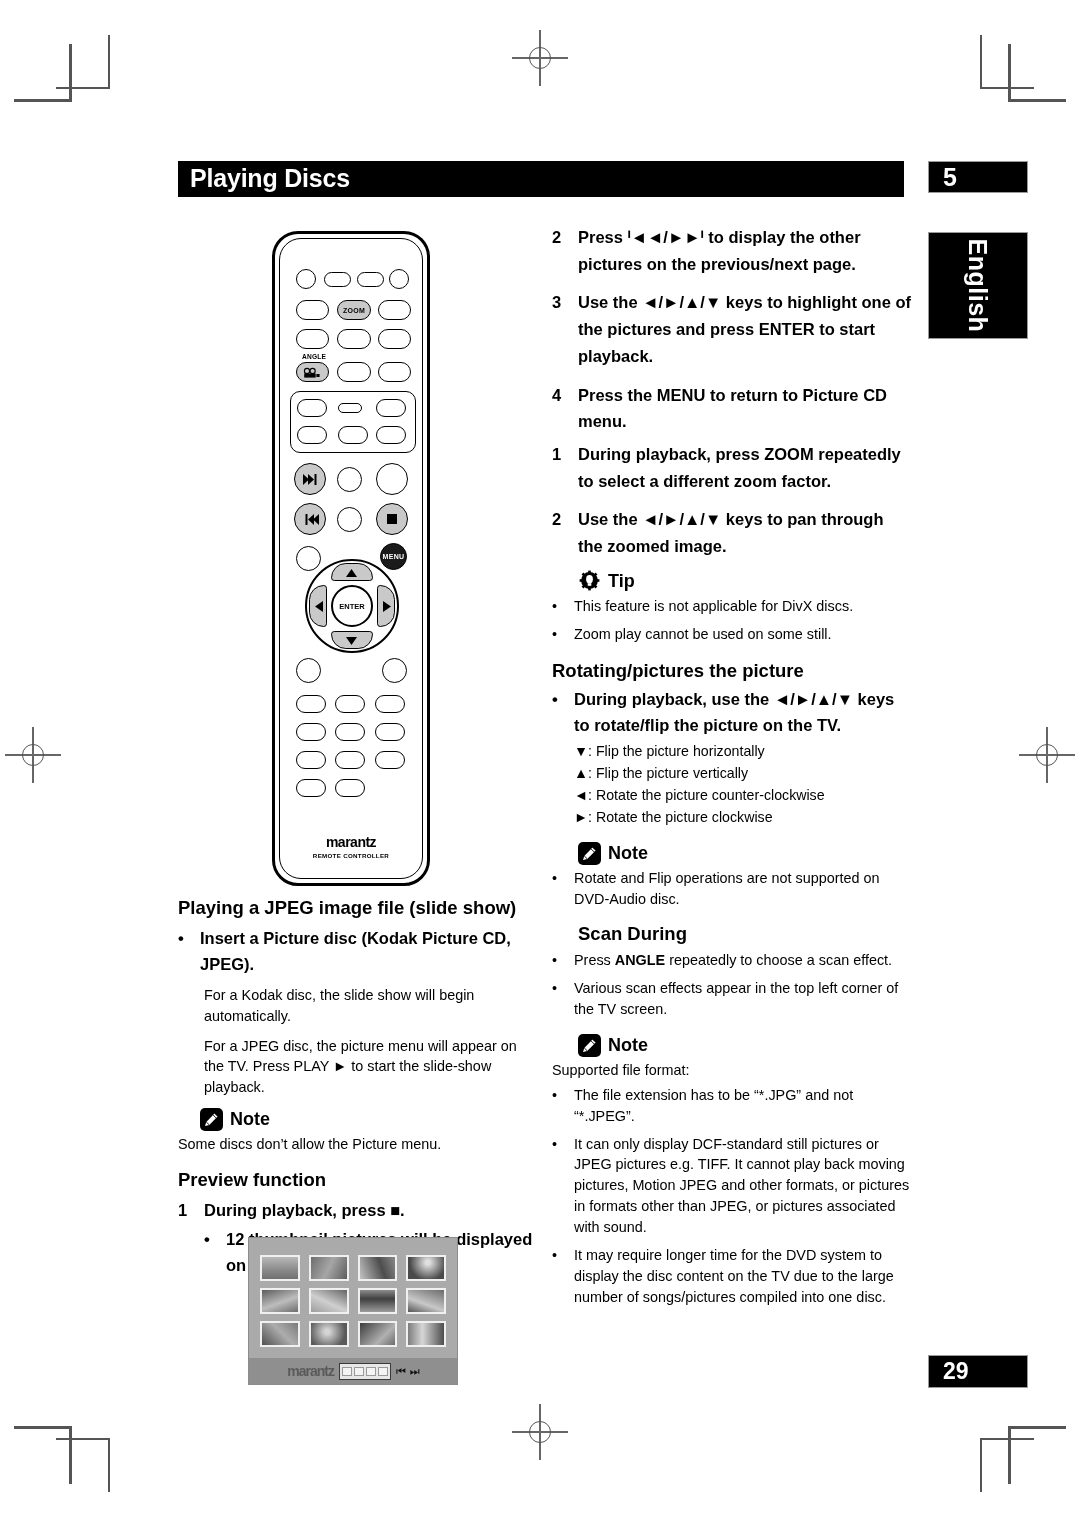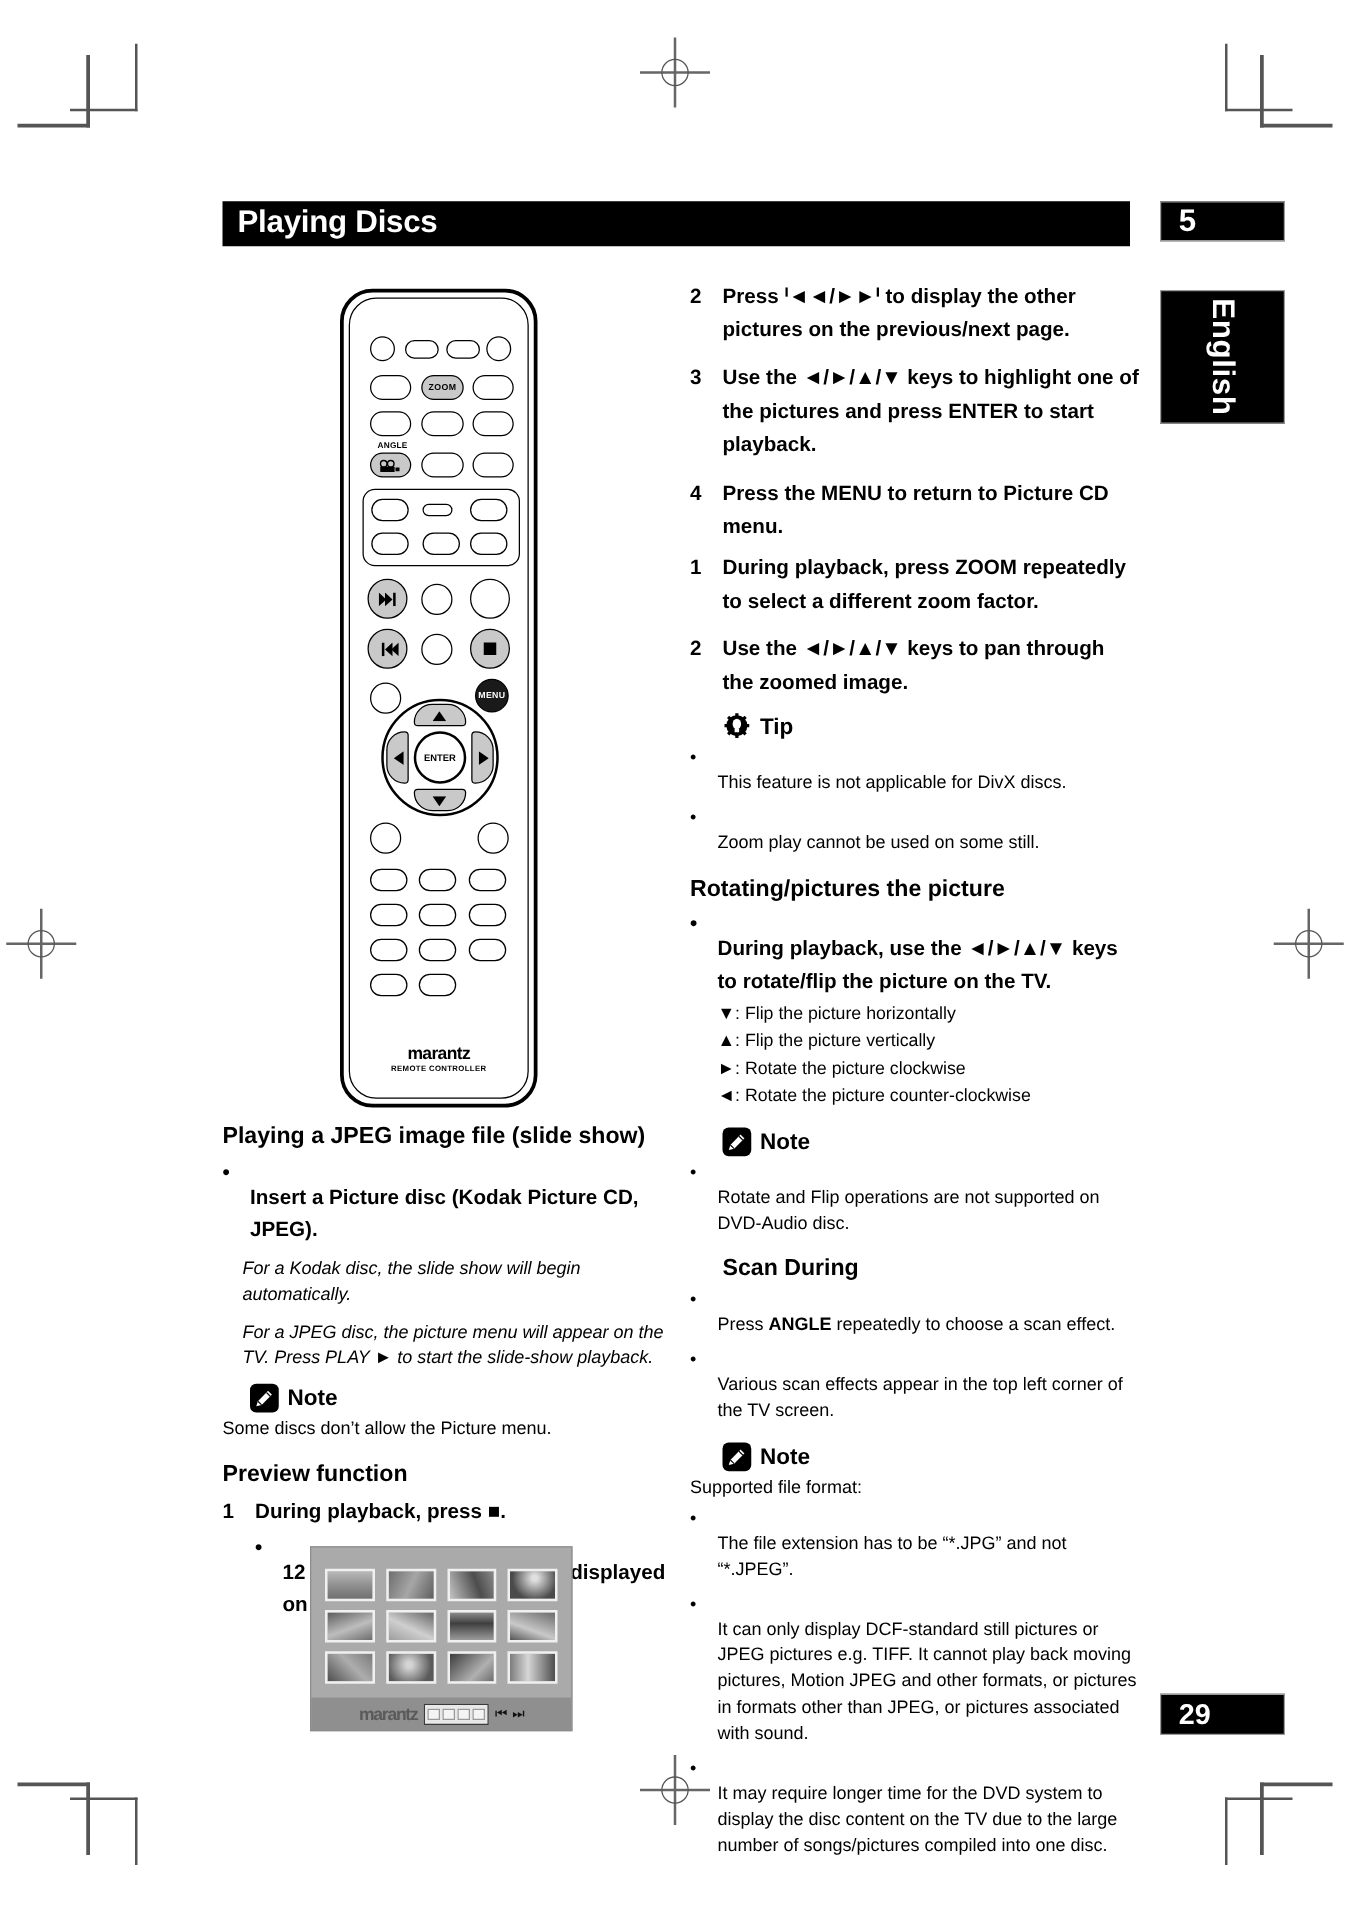--- a/index.html
+++ b/index.html
@@ -64,25 +64,25 @@
   .col-left { position:absolute; left:178px; top:220px; width:360px; }
   .col-right { position:absolute; left:552px; top:224px; width:360px; }
 
   
   .h2 { font-size:18.5px; font-weight:bold; margin:13px 0 5px 0; line-height:1.3; }
   .step { display:flex; font-size:16.5px; font-weight:bold; line-height:1.62; margin-bottom:12px; }
   .step .n { width:26px; flex:0 0 26px; }
   .step .t { flex:1; }
   .bitem { display:flex; font-size:16.5px; line-height:1.6; margin-bottom:2px; }
   .bitem .d { width:22px; flex:0 0 22px; text-align:left; }
-  .bitem .t { flex:1;margin-top:20px; }
+  .bitem .t { flex:1; }
   .bitem.bold { font-weight:bold; }
   .bitem.small { font-size:14.4px; line-height:1.45; margin-bottom:7px; }
   .para { font-size:14.4px; line-height:1.45; margin:7px 0 9px 0; }
-  .para.ind { margin-left:16px;font-style:italic; }
+  .para.ind { margin-left:26px; }
   .sub { font-size:14.2px; line-height:1.55; margin-left:22px; }
   .notebody { font-size:14.4px; line-height:1.45; margin:2px 0 8px 0; }
 
   
   .callout { display:flex; align-items:center; gap:7px; margin:10px 0 3px 22px; }
   .callout .label { font-size:18px; font-weight:bold; }
   .ico-note {
     width:23px; height:23px; background:#000; border-radius:5px;
     position:relative; flex:0 0 23px;
   }
@@ -463,22 +463,22 @@
       <div class="t">Zoom play cannot be used on some still.</div>
     </div>
 
     <div class="h2" style="margin-top:14px;margin-bottom:3px;">Rotating/pictures the picture</div>
     <div class="bitem bold">
       <div class="d">•</div>
       <div class="t">During playback, use the ◄/►/▲/▼ keys to rotate/flip the picture on the TV.</div>
     </div>
     <div class="sub">▼: Flip the picture horizontally</div>
     <div class="sub">▲: Flip the picture vertically</div>
+    <div class="sub">◄: Rotate the picture counter-clockwise</div>
     <div class="sub">►: Rotate the picture clockwise</div>
-    <div class="sub">◄: Rotate the picture counter-clockwise</div>
 
     <div class="callout" style="margin-left:26px;margin-top:14px;">
       <div class="ico-note">
         <svg width="17" height="17" viewBox="0 0 17 17">
           <polygon points="2,15 3.3,11 11.5,2.6 14.6,5.6 6.3,13.9" fill="#fff"></polygon>
           <line x1="3.3" y1="11" x2="6.3" y2="13.9" stroke="#000" stroke-width="0.9"></line>
           <line x1="10.2" y1="4" x2="13.2" y2="7" stroke="#000" stroke-width="0.9"></line>
           <line x1="11.9" y1="2.3" x2="14.9" y2="5.3" stroke="#000" stroke-width="0.9"></line>
         </svg>
       </div>

